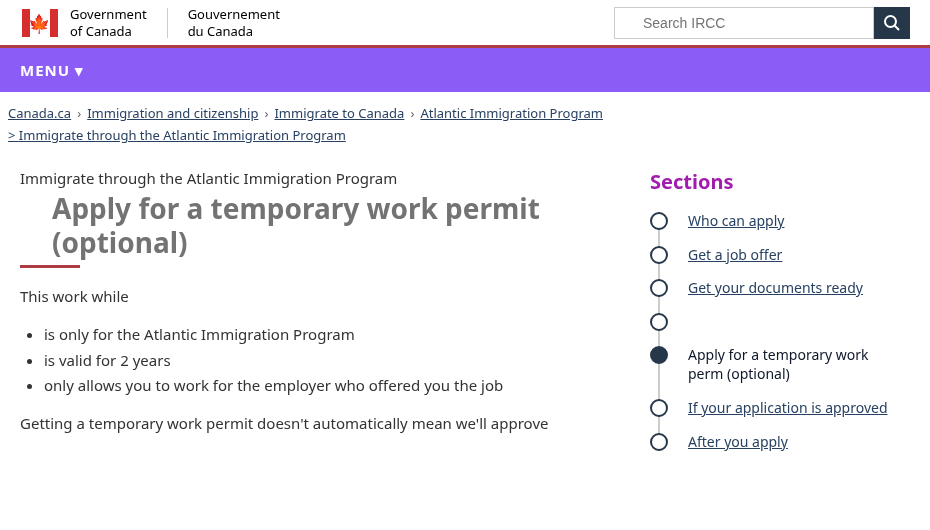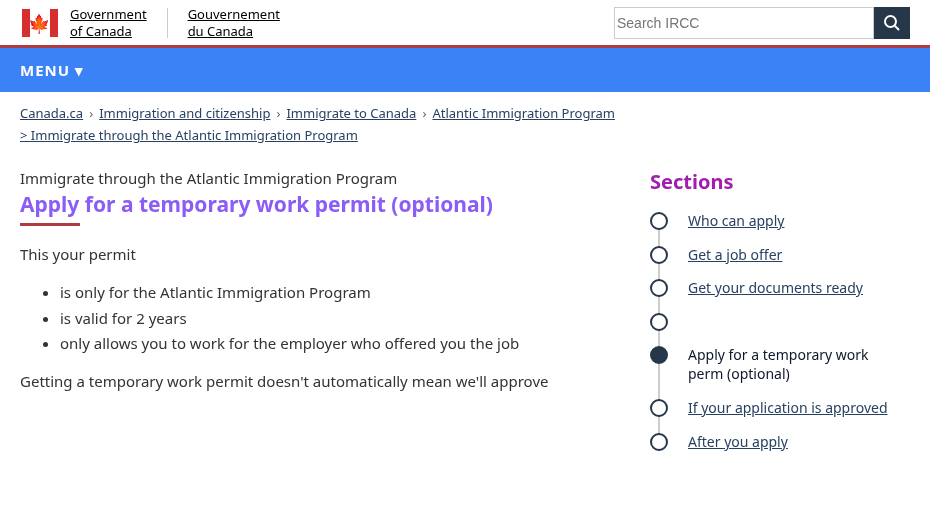--- a/index.html
+++ b/index.html
@@ -24,73 +24,72 @@
       width: 40px;
       height: 32px;
       display: flex;
       align-items: center;
       justify-content: center;
     }
     .gov-text {
       font-size: 13px;
       color: #000;
       line-height: 1.3;
-      text-decoration: underline;
     }
     .gov-divider {
       width: 1px;
       height: 30px;
       background: #ccc;
       margin: 0 10px;
     }
     .header-search {
       display: flex;
       align-items: center;
     }
     .search-input {
       border: 1px solid #ccc;
-      padding: 6px 2px;
+      padding: 6px 28px;
       font-size: 14px;
       width: 260px;
       height: 32px;
       outline: none;
     }
     .search-btn {
       background: #26374a;
       border: none;
       width: 36px;
       height: 32px;
       cursor: pointer;
       display: flex;
       align-items: center;
       justify-content: center;
     }
 
     
     .navbar {
-      background: #3b82f6;
+      background: #8b5cf6;
       padding: 0 20px;
       height: 44px;
       display: flex;
       align-items: center;
     }
     .menu-btn {
       color: #fff;
       font-size: 15px;
       font-weight: 700;
       display: flex;
       align-items: center;
       gap: 5px;
       cursor: pointer;
       letter-spacing: 1px;
     }
 
     
     .breadcrumb-section {
-      padding: 12px 20px 4px;
+      padding: 12px 8px 4px;
       font-size: 13px;
     }
     .breadcrumb-row {
       display: flex;
       align-items: center;
       flex-wrap: wrap;
       gap: 4px;
       margin-bottom: 4px;
     }
     .breadcrumb-row a, .breadcrumb-sub a {
@@ -120,25 +119,26 @@
     .content-left {
       flex: 1;
       max-width: 590px;
     }
     .page-subtitle {
       font-size: 15px;
       color: #333;
       margin-bottom: 4px;
     }
     .page-title {
-      font-size: 21px;
+      font-size: 28px;
       font-weight: 700;
-      color: #8b5cf6;
+      color: #737373;
       line-height: 1.2;
       margin-bottom: 6px;
+      margin-left: 32px;
     }
     .title-underline {
       width: 60px;
       height: 3px;
       background: #af3c43;
       margin-bottom: 16px;
     }
     .content-para {
       font-size: 15px;
       color: #333;
@@ -147,21 +147,20 @@
     }
     .content-list {
       margin-left: 24px;
       margin-bottom: 12px;
     }
     .content-list li {
       font-size: 15px;
       color: #333;
       line-height: 1.7;
       list-style-type: disc;
-      margin-left: 16px;
     }
 
     
     .sidebar-right {
       width: 240px;
       flex-shrink: 0;
     }
     .sections-title {
       font-size: 20px;
       font-weight: 700;
@@ -272,21 +271,21 @@
     <a href="#">Immigrate through the Atlantic Immigration Program</a>
   </div>
 </div>
 
 <div class="main-layout">
 
   <div class="content-left">
     <p class="page-subtitle">Immigrate through the Atlantic Immigration Program</p>
     <h1 class="page-title">Apply for a temporary work permit (optional)</h1>
     <div class="title-underline"></div>
-    <p class="content-para">This your permit</p>
+    <p class="content-para">This work while</p>
     <ul class="content-list">
       <li>is only for the Atlantic Immigration Program</li>
       <li>is valid for 2 years</li>
       <li>only allows you to work for the employer who offered you the job</li>
     </ul>
     <p class="content-para">Getting a temporary work permit doesn't automatically mean we'll approve</p>
   </div>
 
   <div class="sidebar-right">
     <h2 class="sections-title">Sections</h2>

